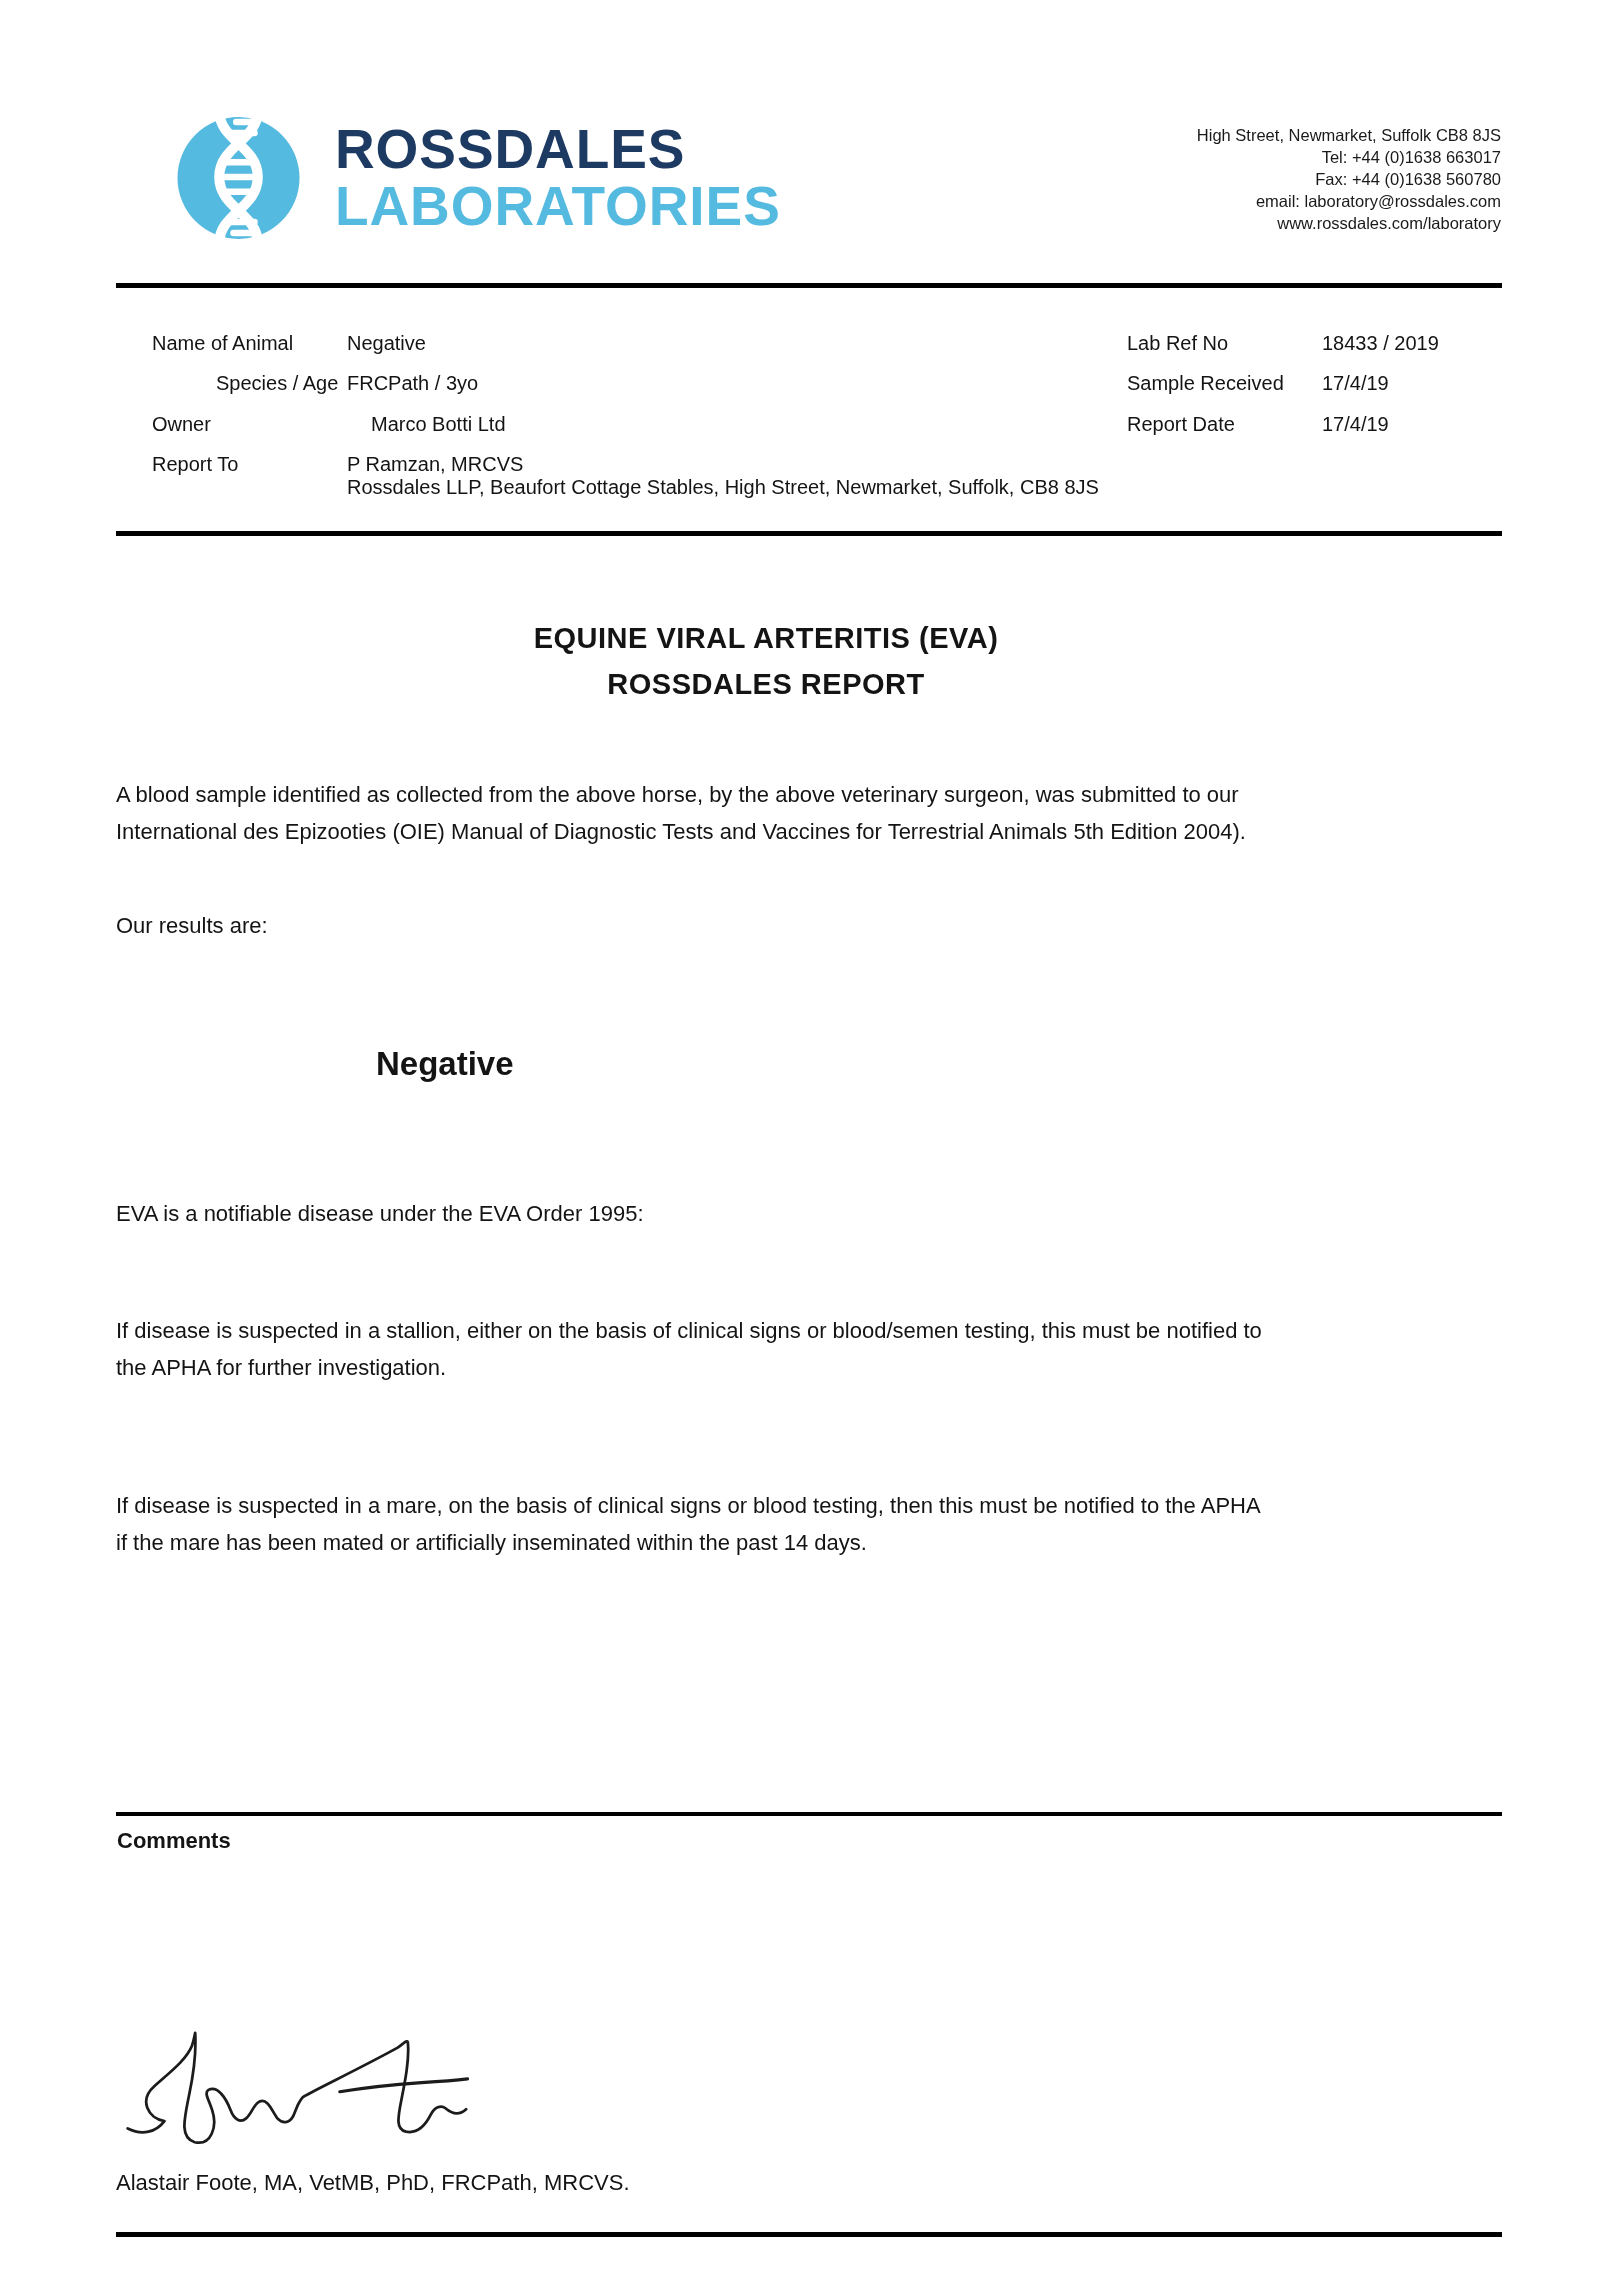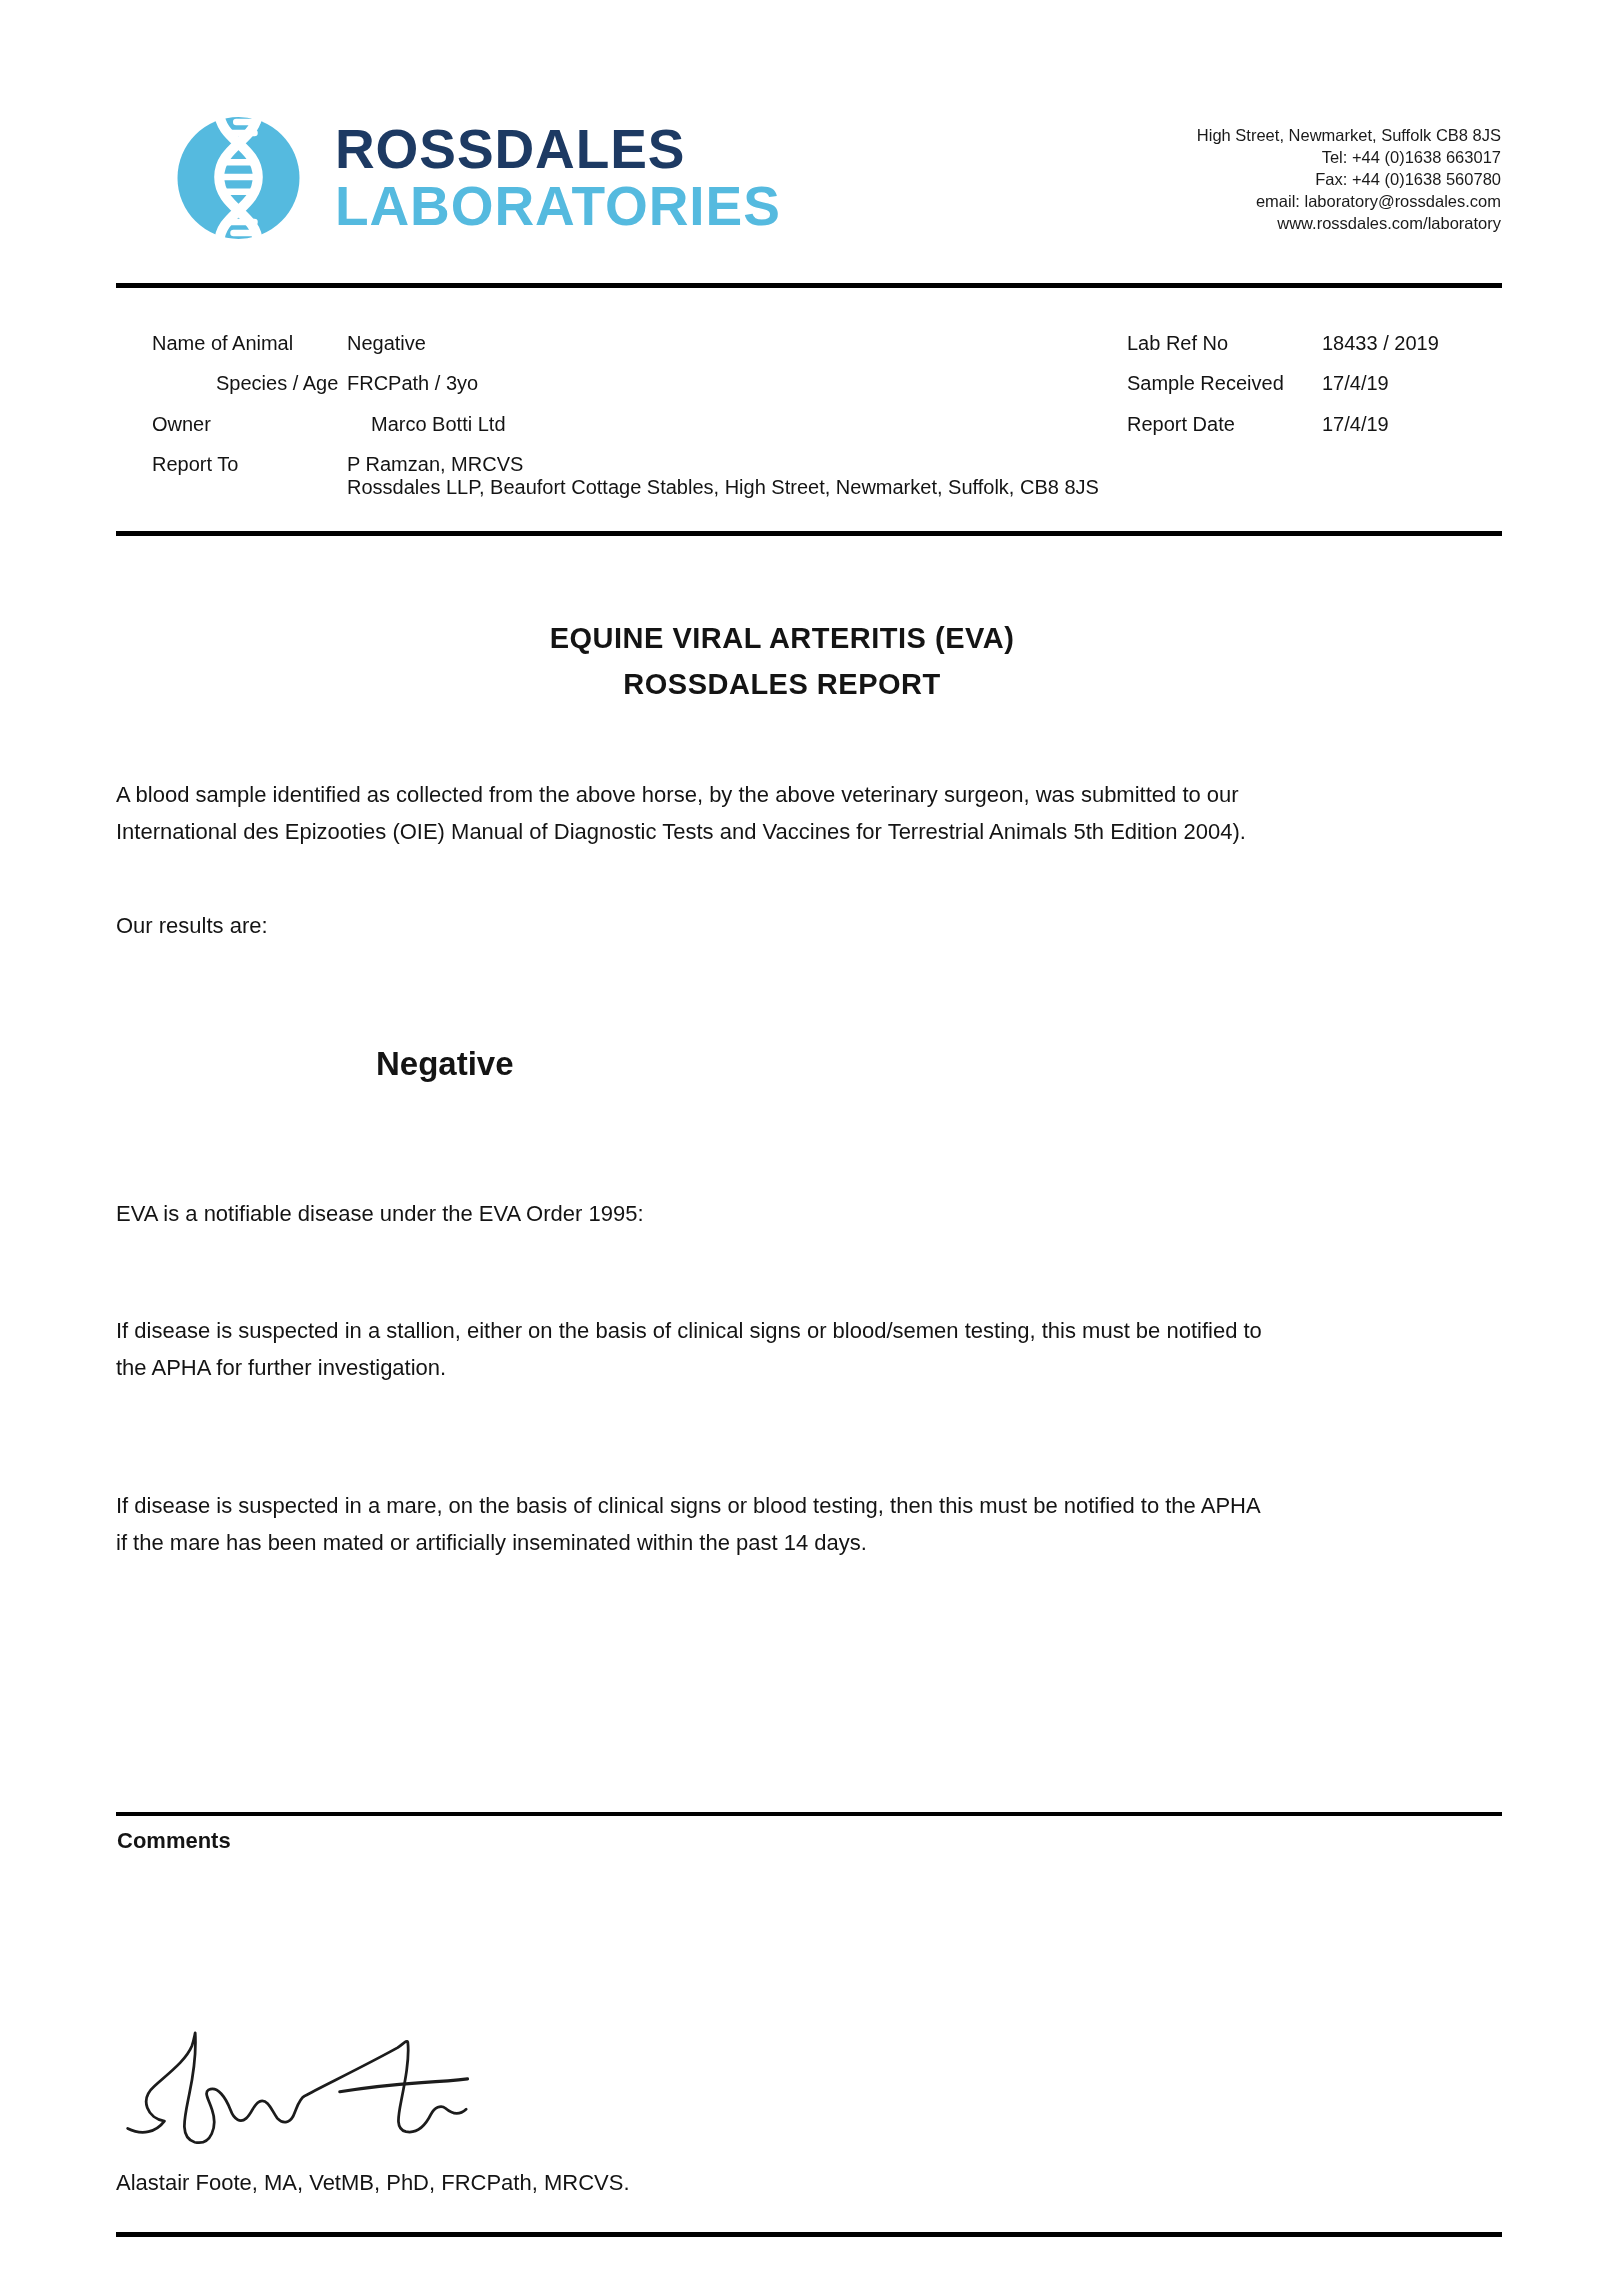--- a/index.html
+++ b/index.html
@@ -31,21 +31,21 @@
   }
   .address{
     position:absolute;right:121px;top:124px;
     text-align:right;font-size:16.5px;line-height:22px;color:#1a1a1a;
   }
   
   .lbl{position:absolute;font-size:20px;font-weight:normal;line-height:24px;white-space:nowrap;}
   .val{position:absolute;font-size:20px;line-height:24px;white-space:nowrap;}
   
   .title{
-    position:absolute;left:16px;top:615px;width:1532px;
+    position:absolute;left:0;top:615px;width:1532px;
     text-align:center;font-size:29px;font-weight:bold;line-height:46px;
     letter-spacing:0.5px;white-space:nowrap;
   }
   .bodyline{font-size:22px;line-height:37px;white-space:nowrap;}
   .para{position:absolute;left:116px;}
   .result{
     position:absolute;left:376px;top:1045px;
     font-size:33px;font-weight:bold;line-height:37px;white-space:nowrap;
   }
   .comments-heading{

